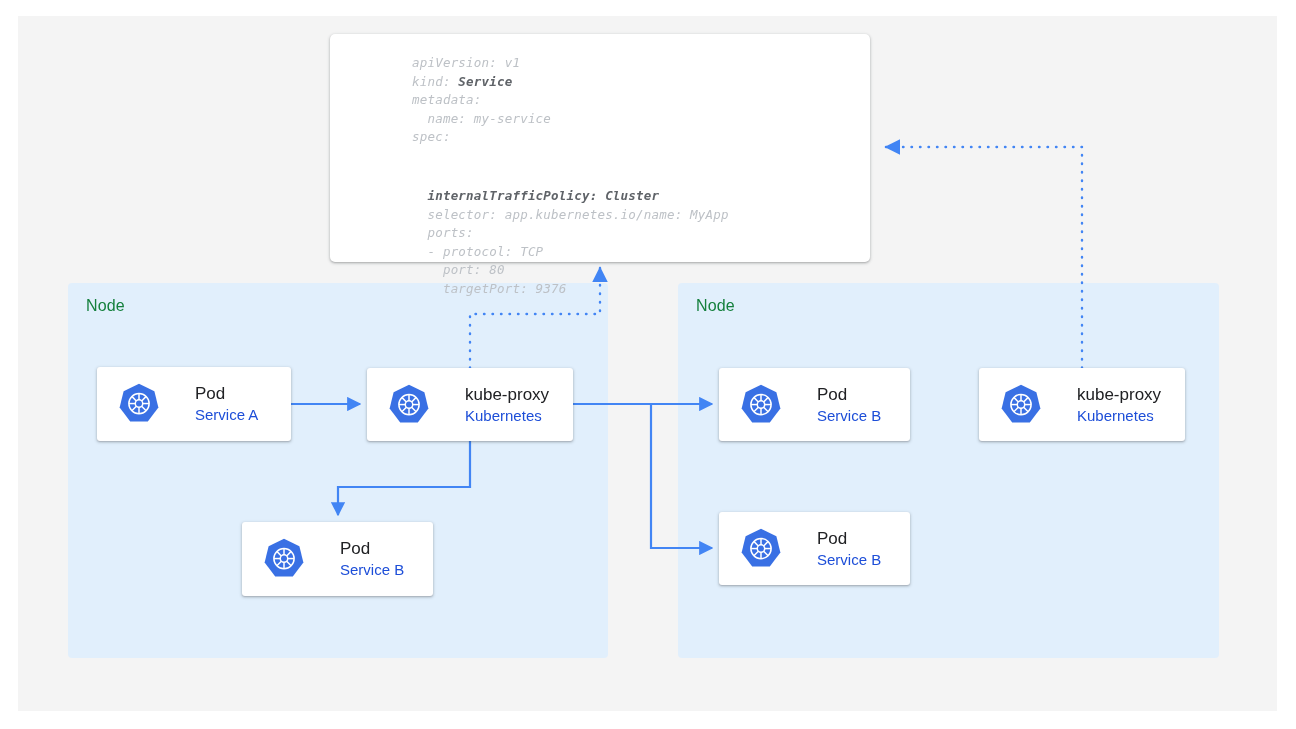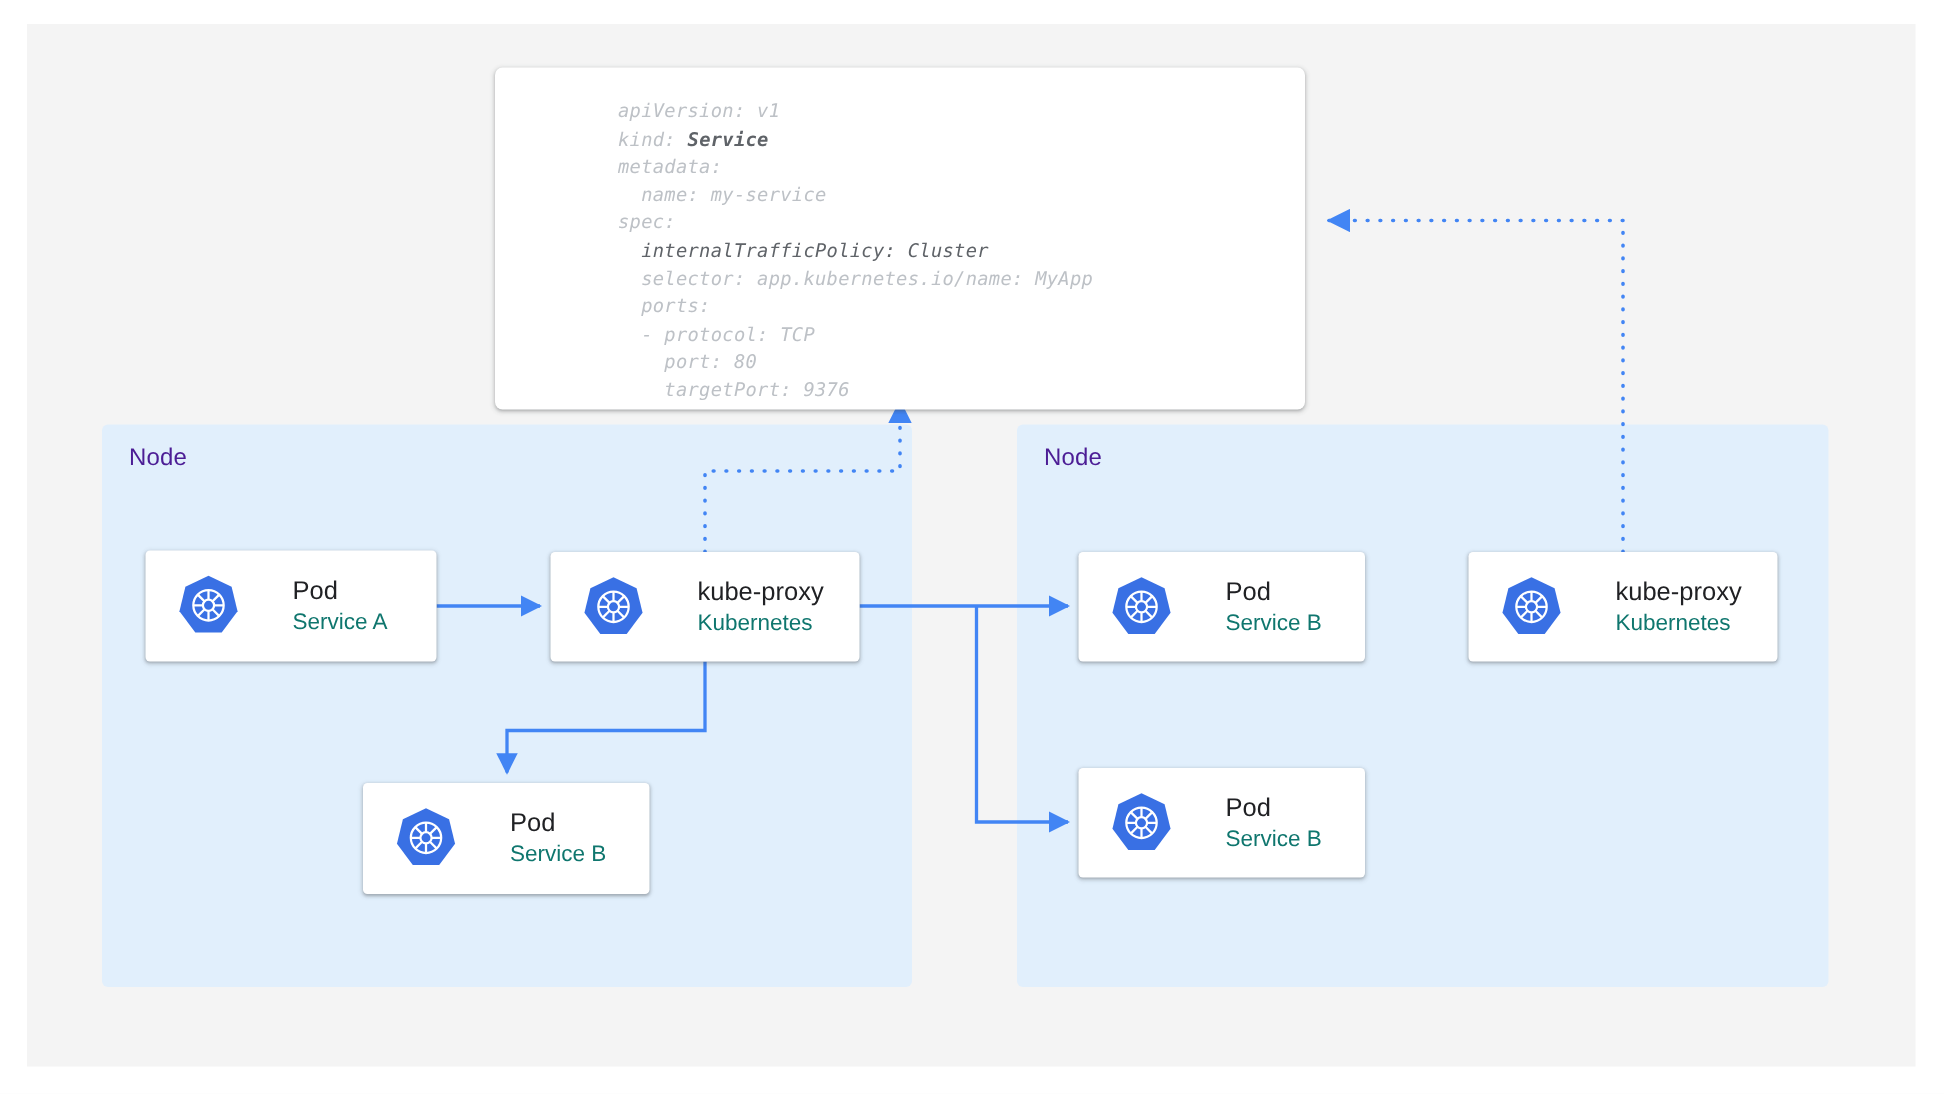--- a/index.html
+++ b/index.html
@@ -34,21 +34,21 @@
 
   
   .node-box {
     position: absolute;
     background: #e1effc;
     border-radius: 4px;
   }
   .node-label {
     position: absolute;
     font-size: 16px;
-    color: #4c1d95;
+    color: #15803d;
     letter-spacing: .1px;
     white-space: nowrap;
   }
 
   
   .card {
     position: absolute;
     background: #ffffff;
     border-radius: 3px;
     box-shadow: 0 1px 2px rgba(60,64,67,.30), 0 1px 3px 1px rgba(60,64,67,.12);
@@ -80,50 +80,51 @@
     margin-left: 34px;
   }
   .card-title {
     font-size: 17px;
     color: #202124;
     line-height: 1.25;
     white-space: nowrap;
   }
   .card-sub {
     font-size: 15px;
-    color: #0f766e;
+    color: #1d4ed8;
     line-height: 1.3;
     margin-top: 1px;
     white-space: nowrap;
   }
 
   
   .yaml-card {
     left: 330px;
-    top: 45px;
+    top: 34px;
     width: 540px;
     height: 228px;
     border-radius: 5px;
   }
   .yaml-body {
     position: absolute;
     left: 82px;
     top: 20px;
     font-family: "DejaVu Sans Mono", "Liberation Mono", monospace;
     font-size: 12.5px;
     font-style: italic;
     line-height: 18.6px;
     color: #bdc1c6;
     white-space: pre;
     letter-spacing: .2px;
   }
   .yaml-line { white-space: pre; }
   .yaml-line.bold {
-    font-weight: normal;
+    font-weight: bold;
     color: #5f6368;
+    margin-top: 40px;
   }
   .yaml-line .bold-seg {
     font-weight: bold;
     color: #5f6368;
     margin-top: 36px;
   }
 
   
   #wires {
     position: absolute;

